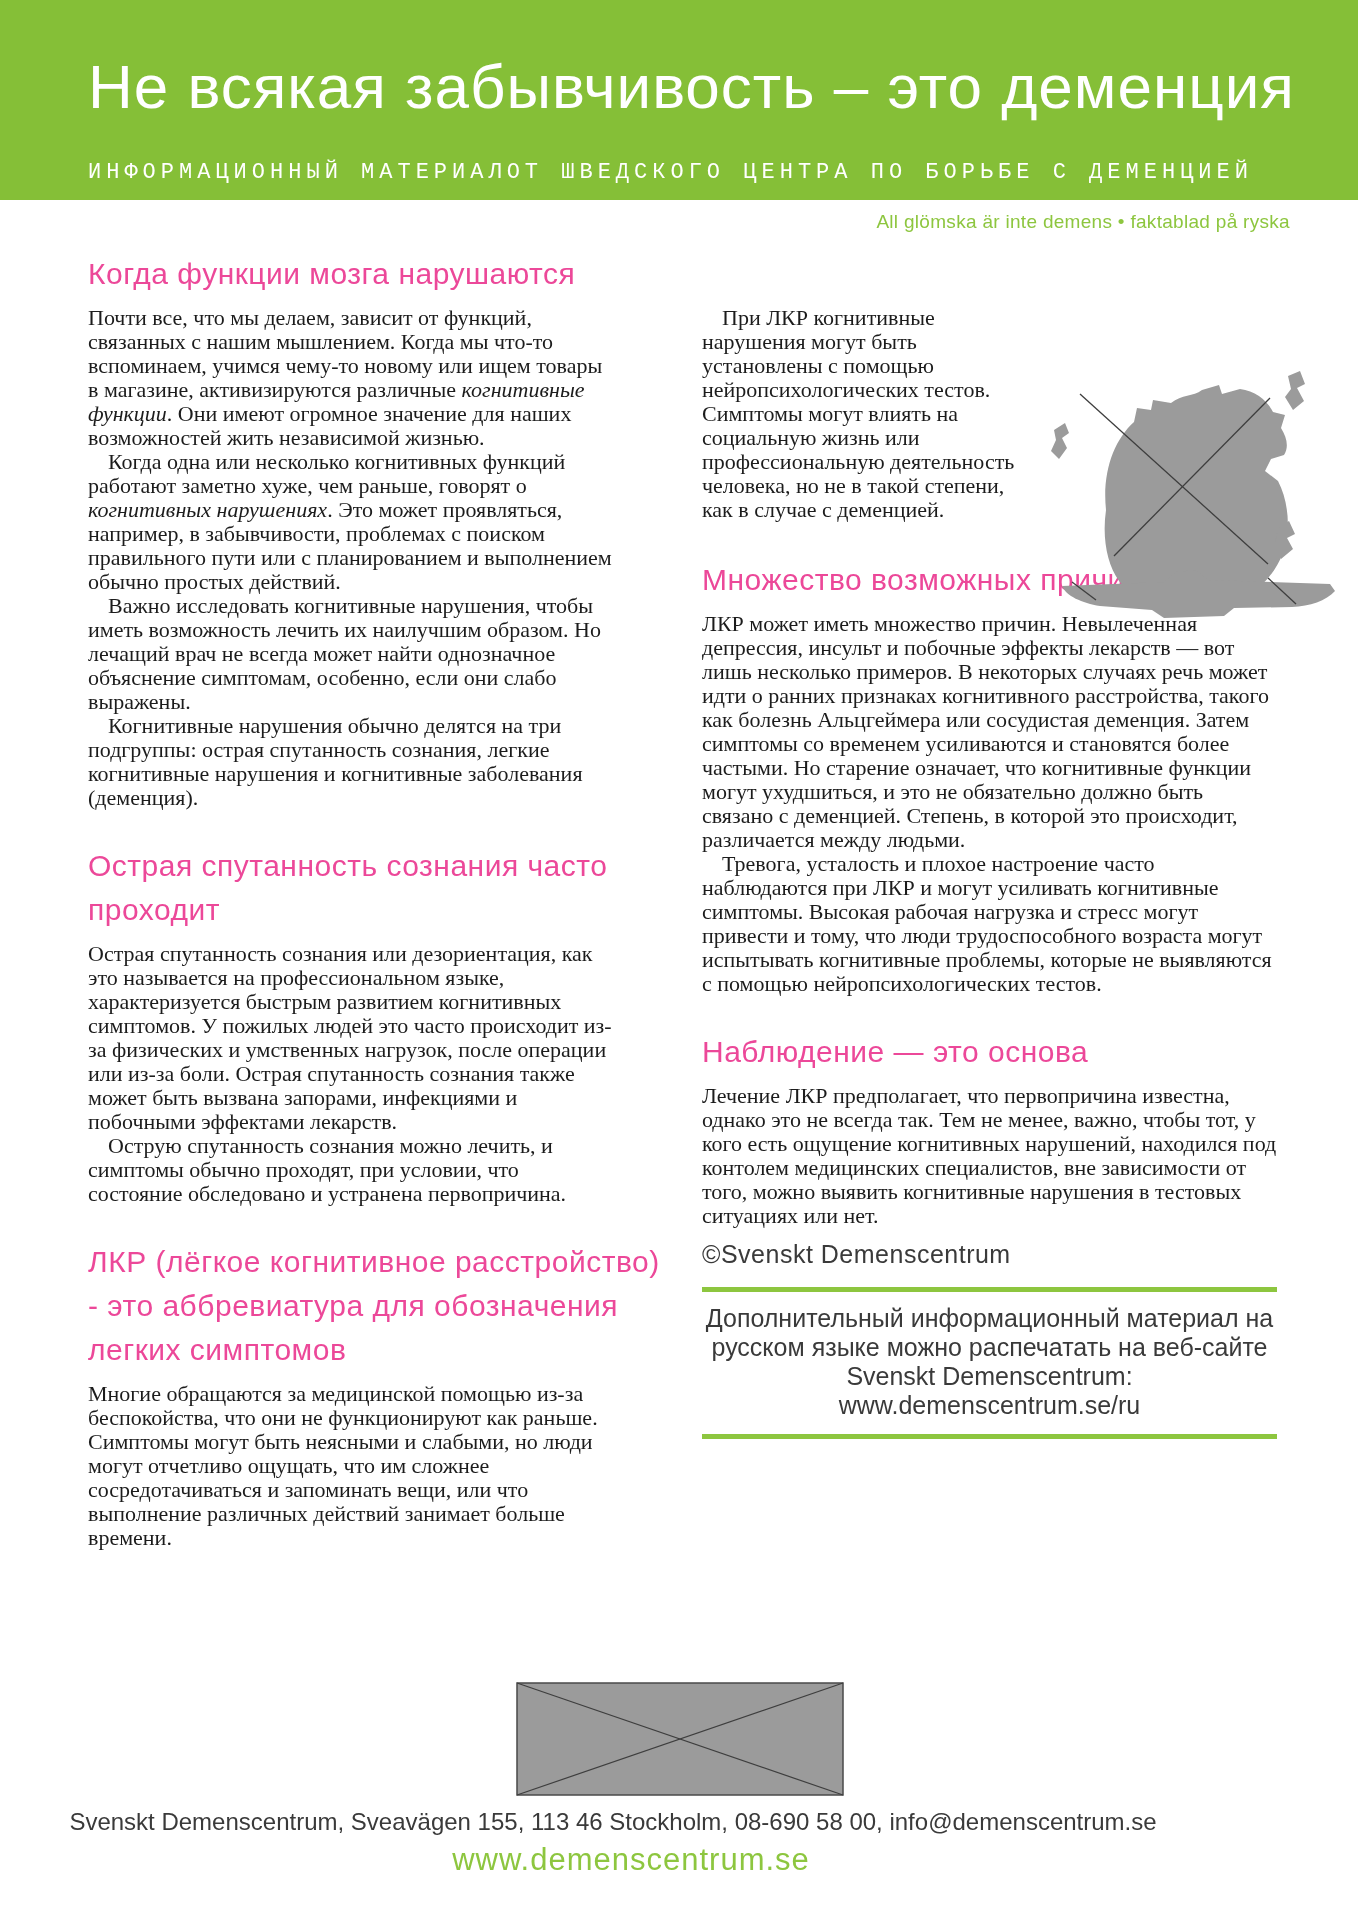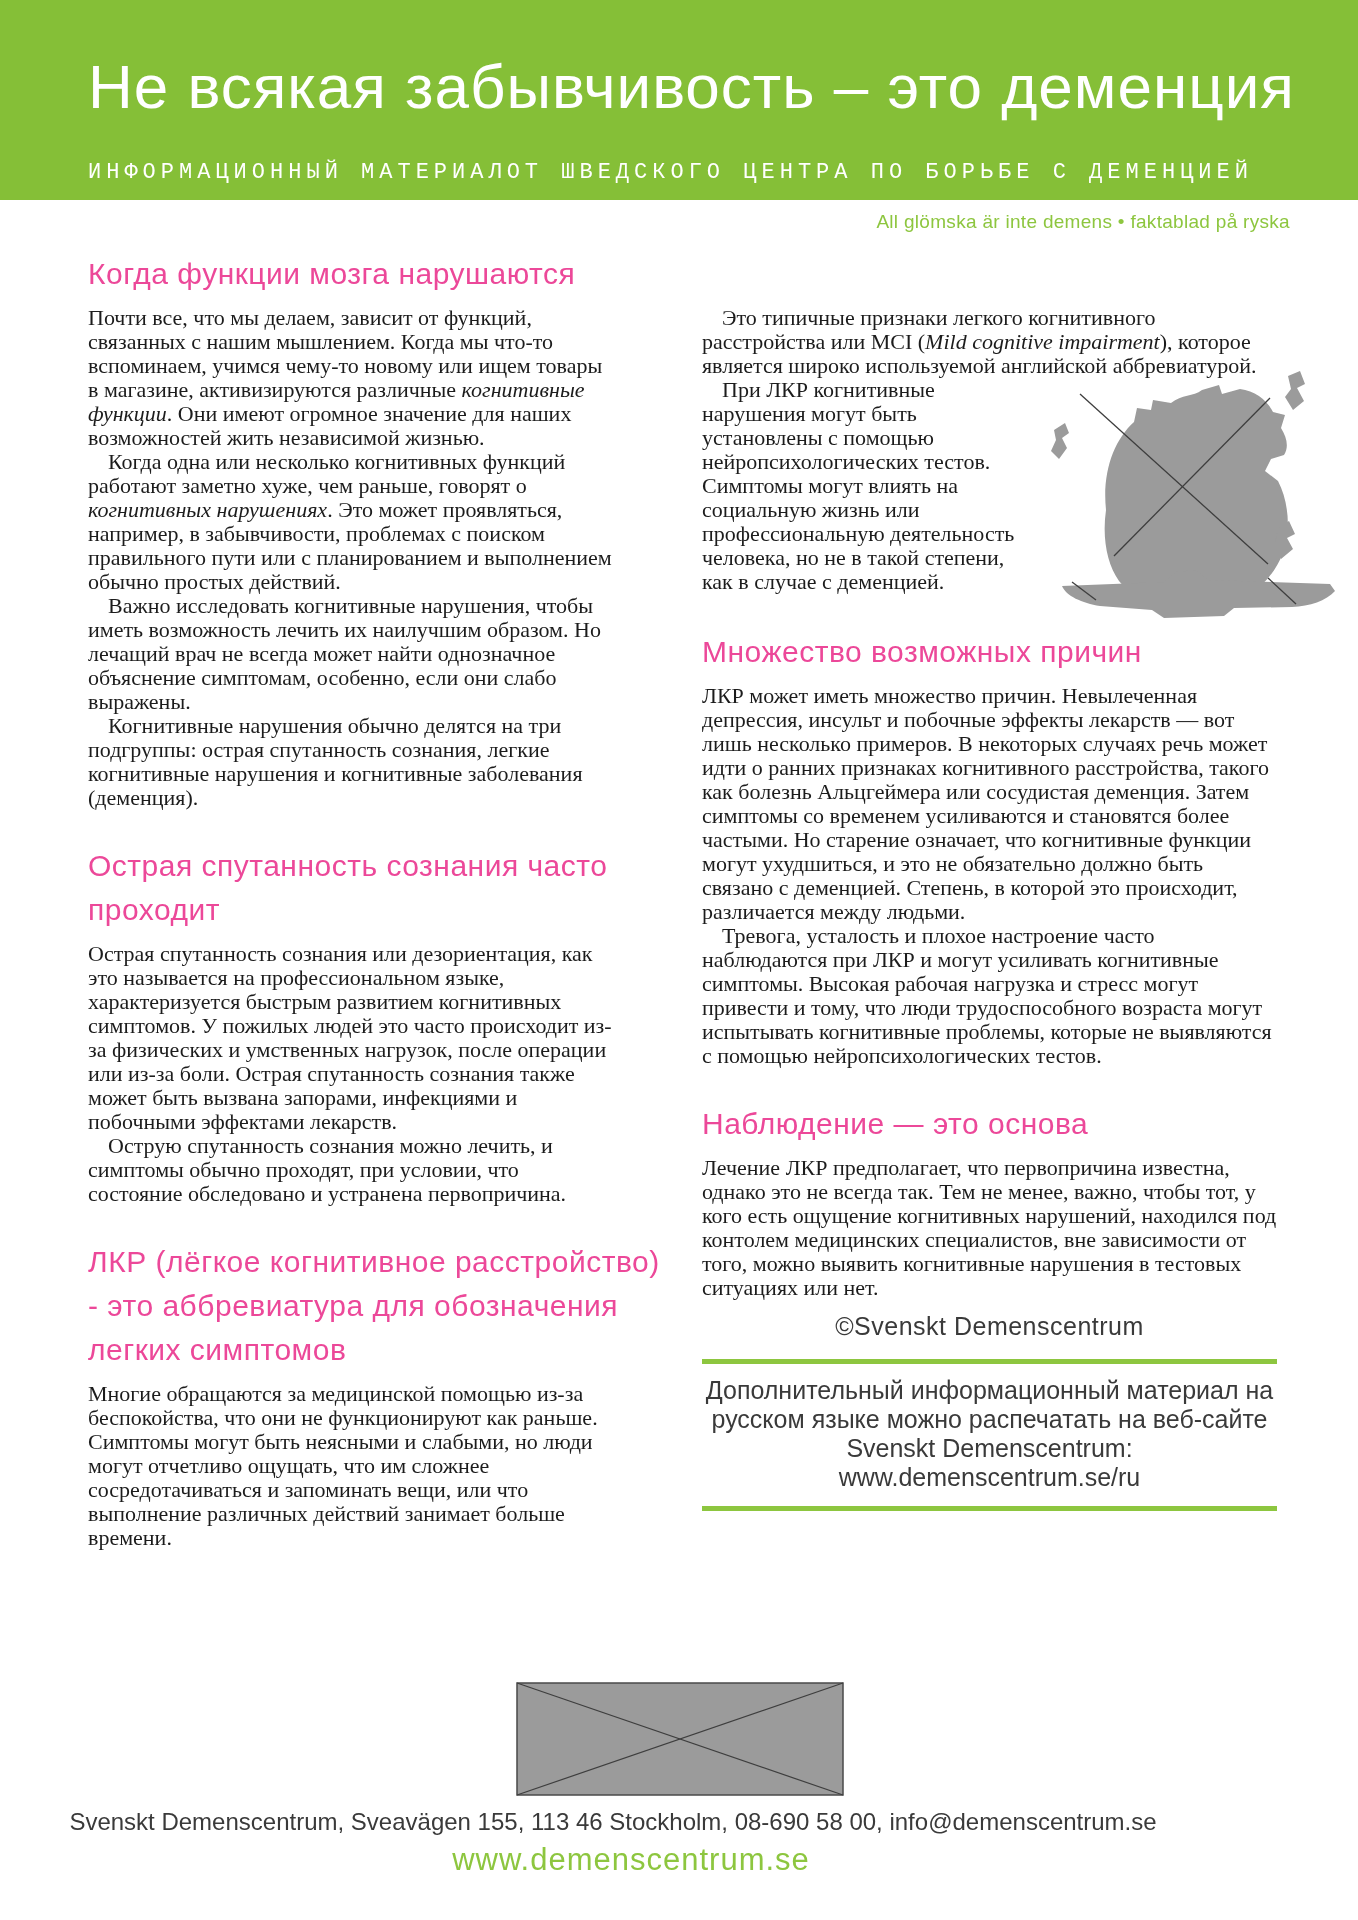--- a/index.html
+++ b/index.html
@@ -24,21 +24,21 @@
   h2{font-family:"Liberation Sans",sans-serif;font-weight:400;color:#ec4899;
      font-size:30px;line-height:44px;margin:0 0 10px 0;letter-spacing:0.5px;}
   .hl{display:block;white-space:nowrap;}
   p{margin:0;font-size:22px;line-height:24px;color:#1c1c1c;}
   p.ind{text-indent:20px;}
   em{font-style:italic;}
 
   
   .img-float{float:right;width:245px;height:252px;}
 
-  .copyright{margin-top:12px;text-align:center;font-family:"Liberation Sans",sans-serif;
+  .copyright{margin-top:12px;text-align:left;font-family:"Liberation Sans",sans-serif;
              font-size:25px;color:#3a3a3a;letter-spacing:0.5px;}
   .infobox{margin-top:18px;border-top:5px solid #8dc63f;border-bottom:5px solid #8dc63f;
            padding:12px 0 14px 0;text-align:center;font-family:"Liberation Sans",sans-serif;
            font-size:25px;line-height:29px;color:#3a3a3a;}
   .infobox span{display:block;}
 
   
   .blob-svg{position:absolute;left:1044px;top:360px;}
   .photo-svg{position:absolute;left:516px;top:1682px;}
 
@@ -80,21 +80,20 @@
       <h2>
           <span class="hl">ЛКР (лёгкое когнитивное расстройство)</span>
           <span class="hl">- это аббревиатура для обозначения</span>
           <span class="hl">легких симптомов</span>
         </h2>
       <p>Многие обращаются за медицинской помощью из-за беспокойства, что они не функционируют как раньше. Симптомы могут быть неясными и слабыми, но люди могут отчетливо ощущать, что им сложнее сосредотачиваться и запоминать вещи, или что выполнение различных действий занимает больше времени.</p>
     </section>
   </div>
 
   <div class="col col-right">
-    <p class="ind"><span>Это типичные признаки легкого когнитивного расстройства или MCI (</span><em>Mild cognitive impairment</em><span>), которое является широко используемой английской аббревиатурой.</span></p>
     <div class="img-float"></div>
     <p class="ind">При ЛКР когнитивные нарушения могут быть установлены с помощью нейропсихологических тестов. Симптомы могут влиять на социальную жизнь или профессиональную деятельность человека, но не в такой степени, как в случае с деменцией.</p>
 
     <section>
       <h2>Множество возможных причин</h2>
       <p>ЛКР может иметь множество причин. Невылеченная депрессия, инсульт и побочные эффекты лекарств — вот лишь несколько примеров. В некоторых случаях речь может идти о ранних признаках когнитивного расстройства, такого как болезнь Альцгеймера или сосудистая деменция. Затем симптомы со временем усиливаются и становятся более частыми. Но старение означает, что когнитивные функции могут ухудшиться, и это не обязательно должно быть связано с деменцией. Степень, в которой это происходит, различается между людьми.</p>
       <p class="ind">Тревога, усталость и плохое настроение часто наблюдаются при ЛКР и могут усиливать когнитивные симптомы. Высокая рабочая нагрузка и стресс могут привести и тому, что люди трудоспособного возраста могут испытывать когнитивные проблемы, которые не выявляются с помощью нейропсихологических тестов.</p>
     </section>
 
     <section>

